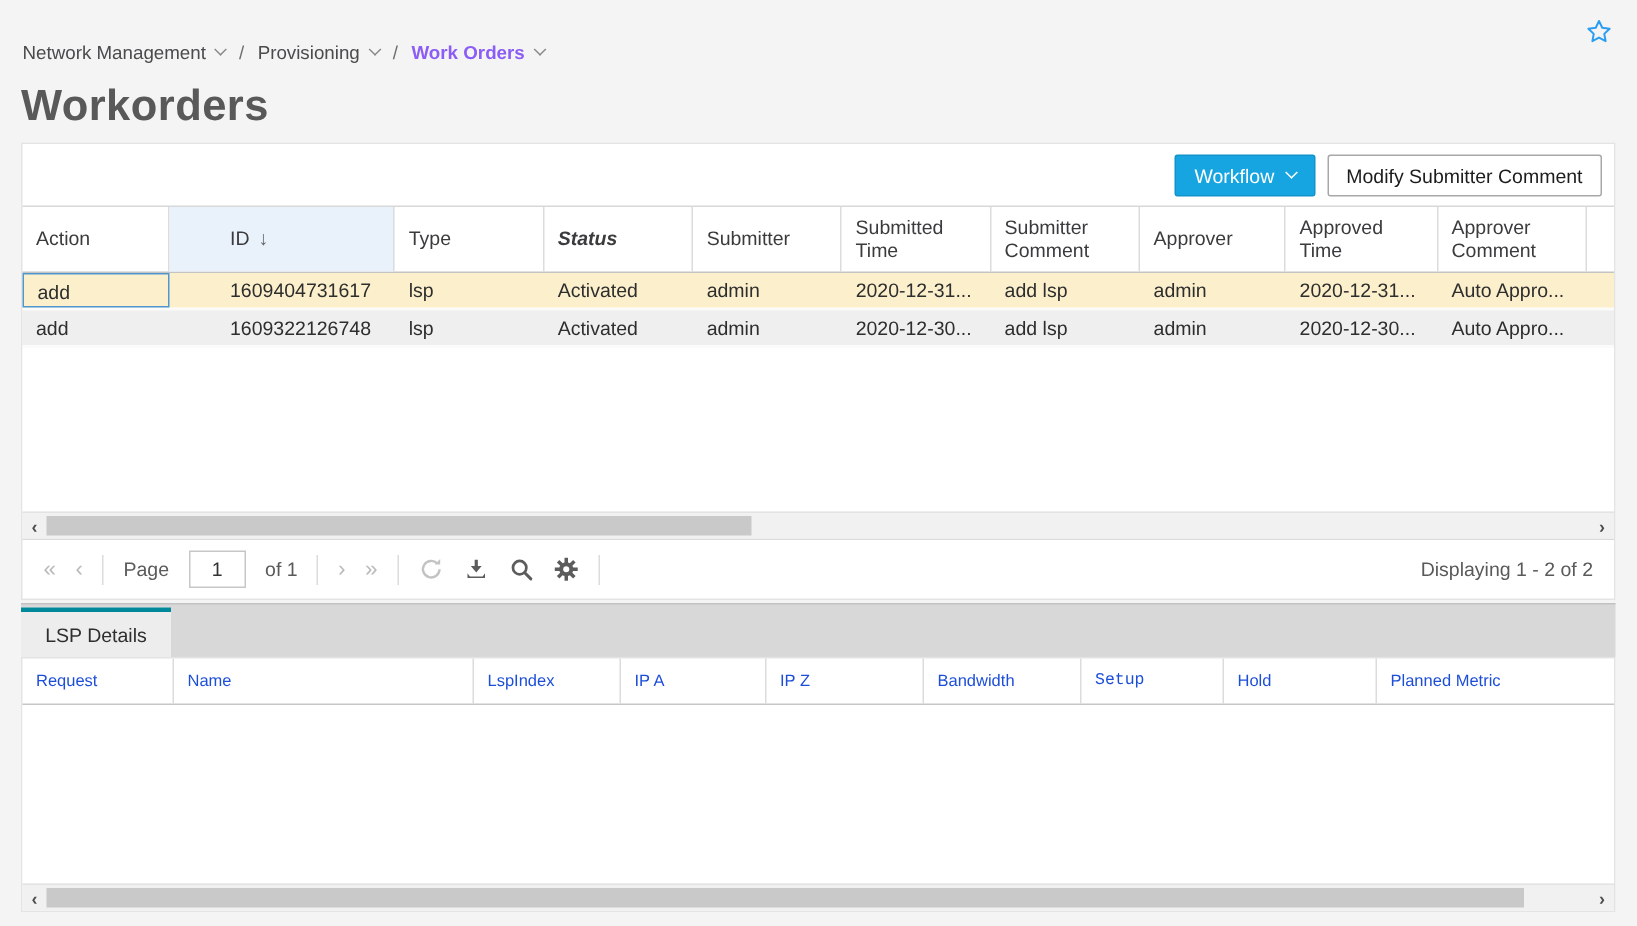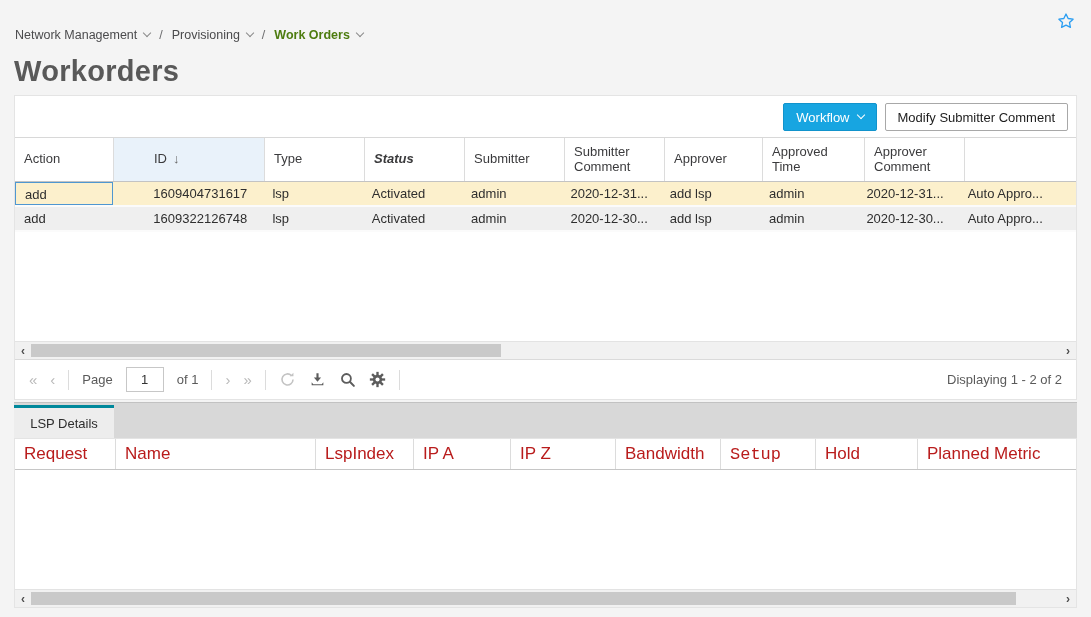--- a/index.html
+++ b/index.html
@@ -8,21 +8,21 @@
     background:#f4f4f4;
     font-family:"Liberation Sans", sans-serif;
     position:relative;
     overflow:hidden;
     color:#333;
   }
   
   .breadcrumb { position:absolute; top:28px; left:15px; display:flex; align-items:center; gap:9px; font-size:12.5px; color:#4b4b4d; }
   .crumb { display:flex; align-items:center; cursor:pointer; }
   .crumb .chev { color:#8a8a8a; }
-  .crumb.active { color:#4d7c0f; font-weight:bold; }
+  .crumb.active { color:#8b5cf6; font-weight:bold; }
   .crumb-sep { color:#6d6d6f; }
   .chev { width:6px; height:6px; border-right:1.6px solid currentColor; border-bottom:1.6px solid currentColor; transform:rotate(45deg); display:inline-block; margin:-4px 0 0 7px; }
   
   .fav { position:absolute; top:11px; right:15px; width:20px; height:20px; cursor:pointer; }
   
   .page-title { position:absolute; top:55px; left:14px; font-size:29px; font-weight:600; color:#595959; letter-spacing:.3px; }
   
   .panel1 { position:absolute; top:95px; left:14px; width:1063px; height:305px; background:#fff; border:1px solid #e4e4e4; display:flex; flex-direction:column; }
   .actionbar { display:flex; justify-content:flex-end; align-items:center; gap:8px; padding:7px 8px 6px 8px; }
   .btn { font-size:13px; height:28px; padding:0 12px; border-radius:2px; cursor:pointer; display:flex; align-items:center; font-family:"Liberation Sans", sans-serif; }
@@ -56,21 +56,21 @@
   .pg-sep { width:1px; height:20px; background:#dcdcdc; }
   .pg-input { width:38px; height:25px; border:1px solid #c7c7c7; text-align:center; font-size:13px; color:#333; font-family:"Liberation Sans", sans-serif; }
   .pg-icon { width:17px; height:17px; cursor:pointer; display:block; }
   .pg-status { margin-left:auto; color:#5a5a5a; }
   
   .tabstrip { position:absolute; top:402px; left:14px; width:1063px; height:36px; background:#d8d8d8; border-top:1px solid #c2c2c2; display:flex; align-items:flex-end; }
   .tab { width:100px; height:33px; background:#ededed; border-top:3px solid #00889b; display:flex; align-items:center; justify-content:center; font-size:13px; color:#2e2e2e; cursor:pointer; }
   
   .panel2 { position:absolute; top:438px; left:14px; width:1063px; height:170px; background:#fff; border:1px solid #e4e4e4; display:flex; flex-direction:column; }
   .dhead { display:flex; height:31px; border-bottom:1px solid #c6c6c6; }
-  .dh { display:flex; align-items:center; padding:0 9px; font-size:17px; color:#b91c1c; border-right:1px solid #dcdcdc; cursor:pointer; }
+  .dh { display:flex; align-items:center; padding:0 9px; font-size:11px; color:#1d4ed8; border-right:1px solid #dcdcdc; cursor:pointer; }
   .d0{width:101px;} .d1{width:200px;} .d2{width:98px;} .d3{width:97px;} .d4{width:105px;}
   .d5{width:105px;} .d6{width:95px;font-family:Liberation Mono, monospace;} .d7{width:102px;} .d8{flex:1;border-right:none;}
 </style>
 </head>
 <body>
 
 <div class="breadcrumb">
   <span class="crumb">
     <span>Network Management</span>
     <span class="chev"></span>
@@ -105,20 +105,21 @@
 
   <div class="thead">
     <div class="th c0">Action</div>
     <div class="th c1 sorted">
       <span>ID</span>
       <span class="sort-arrow">↓</span>
     </div>
     <div class="th c2">Type</div>
     <div class="th c3 bold-italic">Status</div>
     <div class="th c4">Submitter</div>
+    <div class="th c5">Submitted Time</div>
     <div class="th c6">Submitter Comment</div>
     <div class="th c7">Approver</div>
     <div class="th c8">Approved Time</div>
     <div class="th c9">Approver Comment</div>
     <div class="th cf"></div>
   </div>
 
   <div class="row selected">
     <div class="td c0 focused">add</div>
     <div class="td c1">1609404731617</div>

